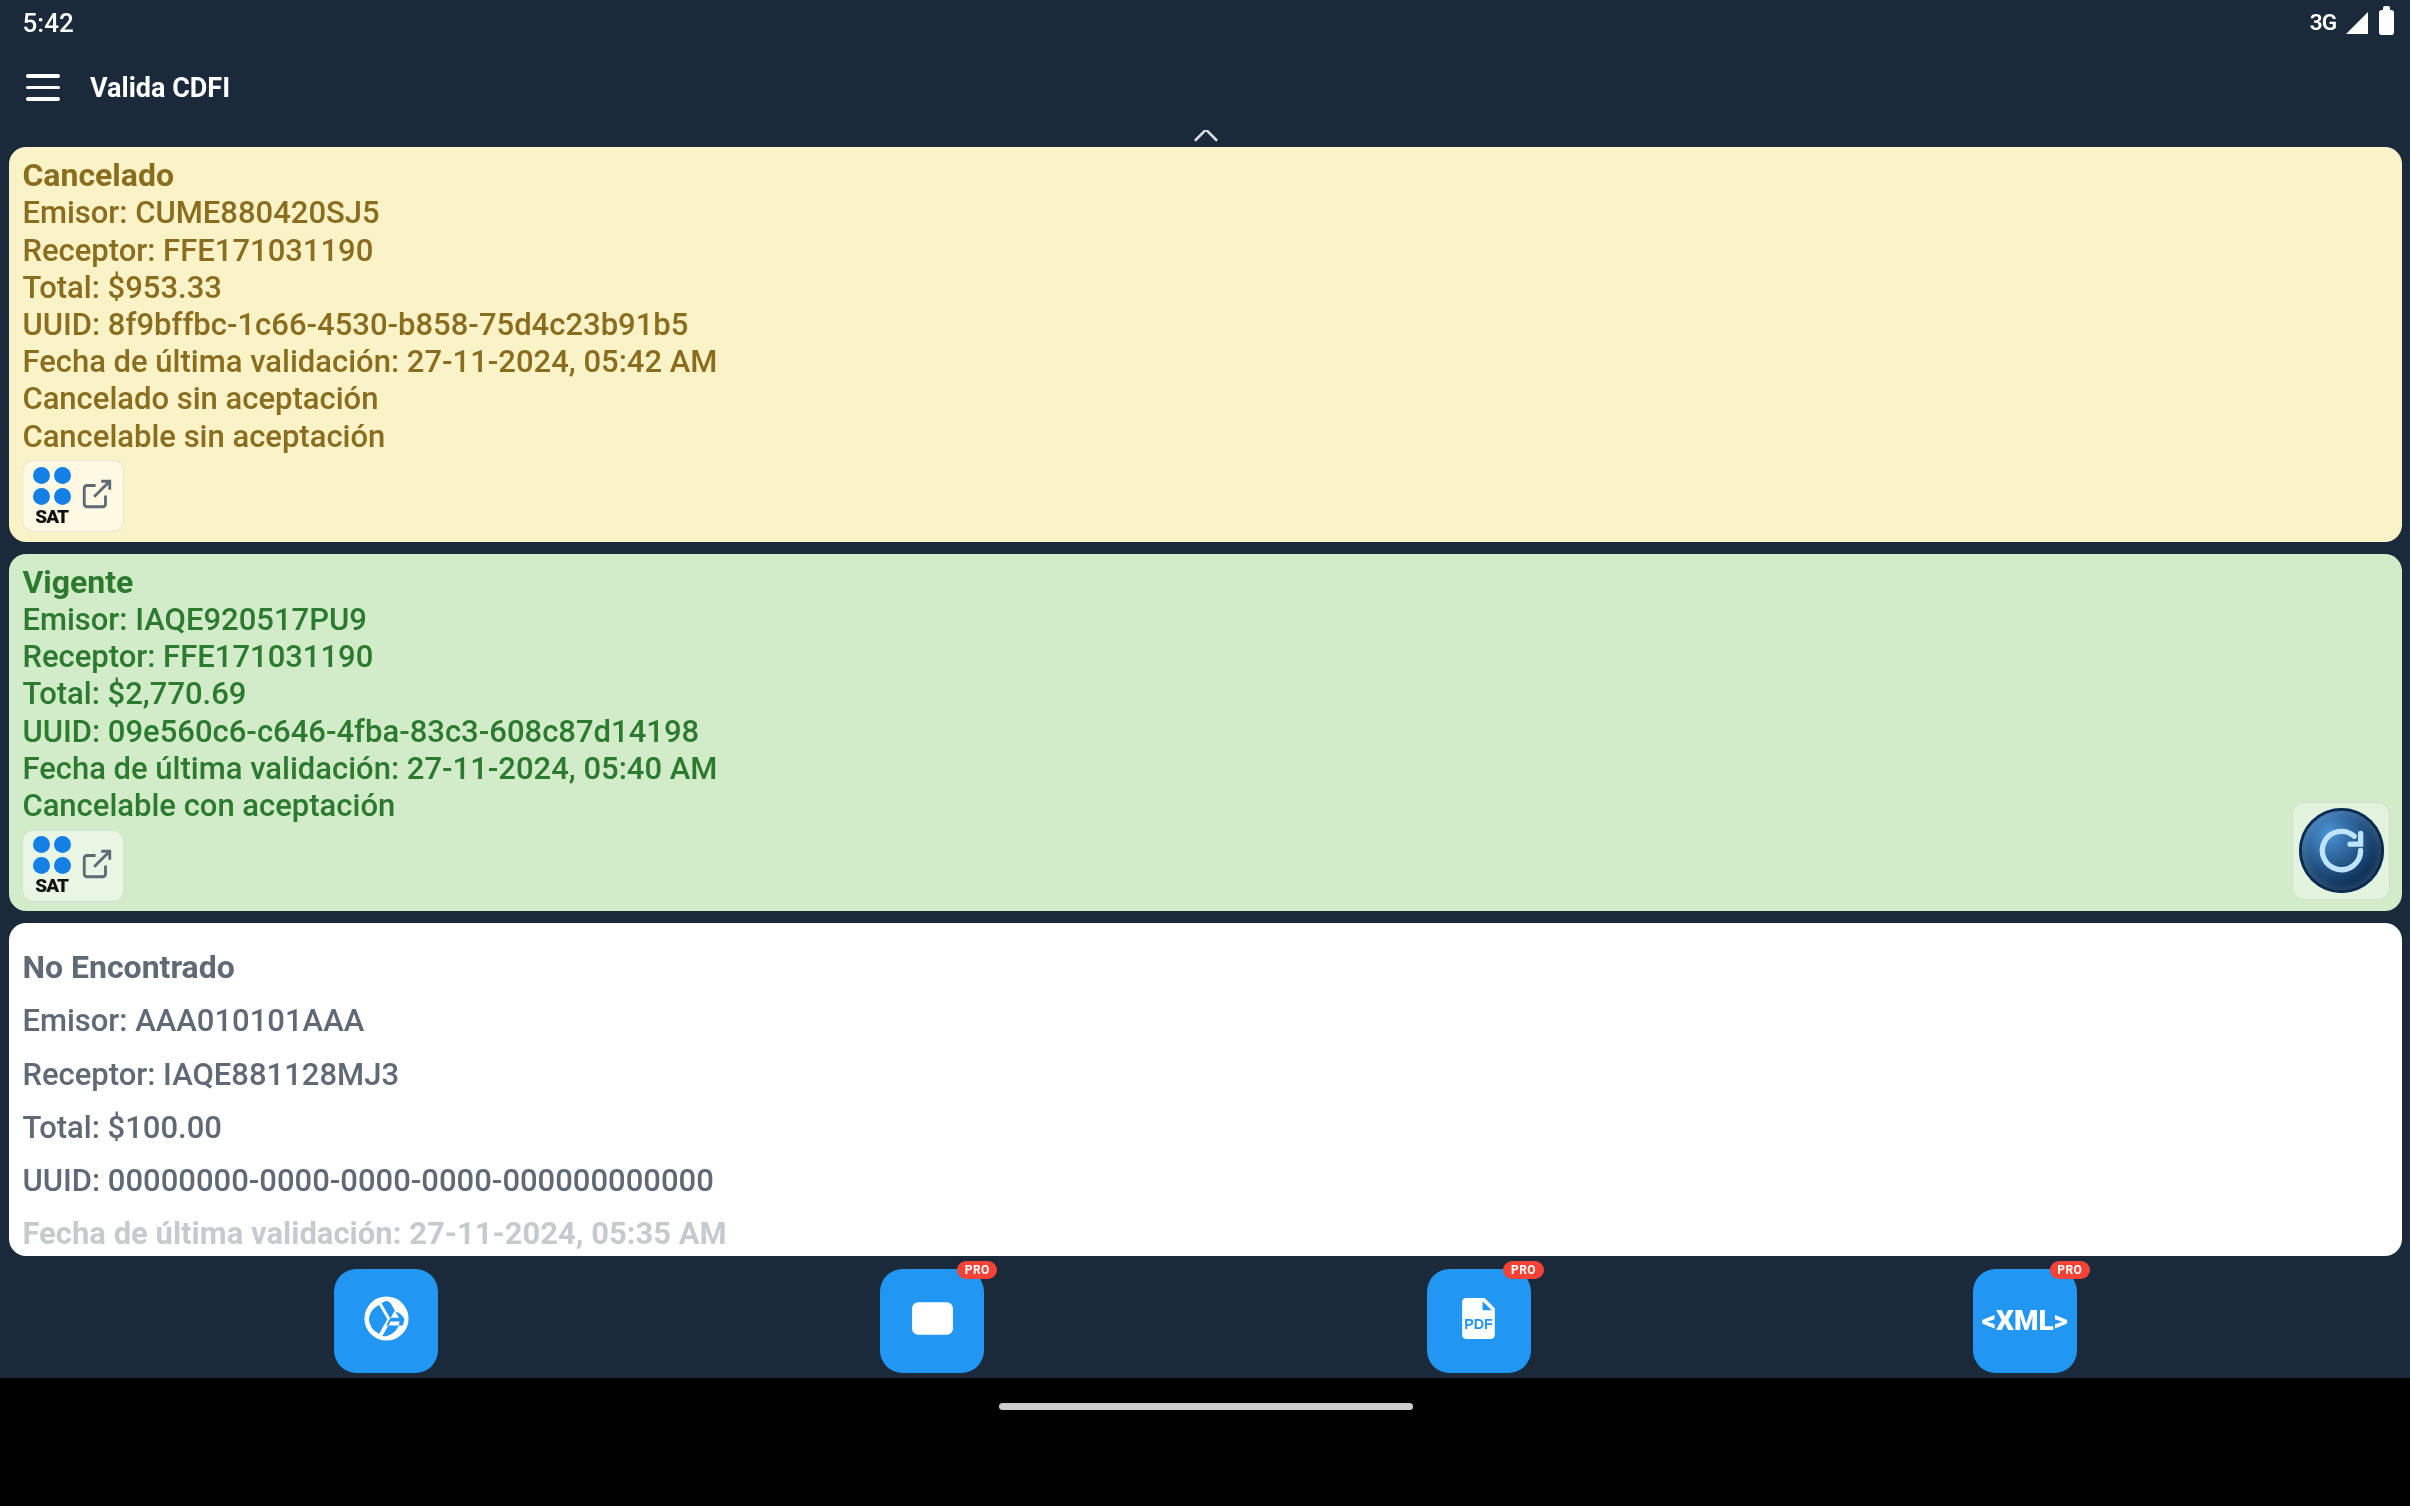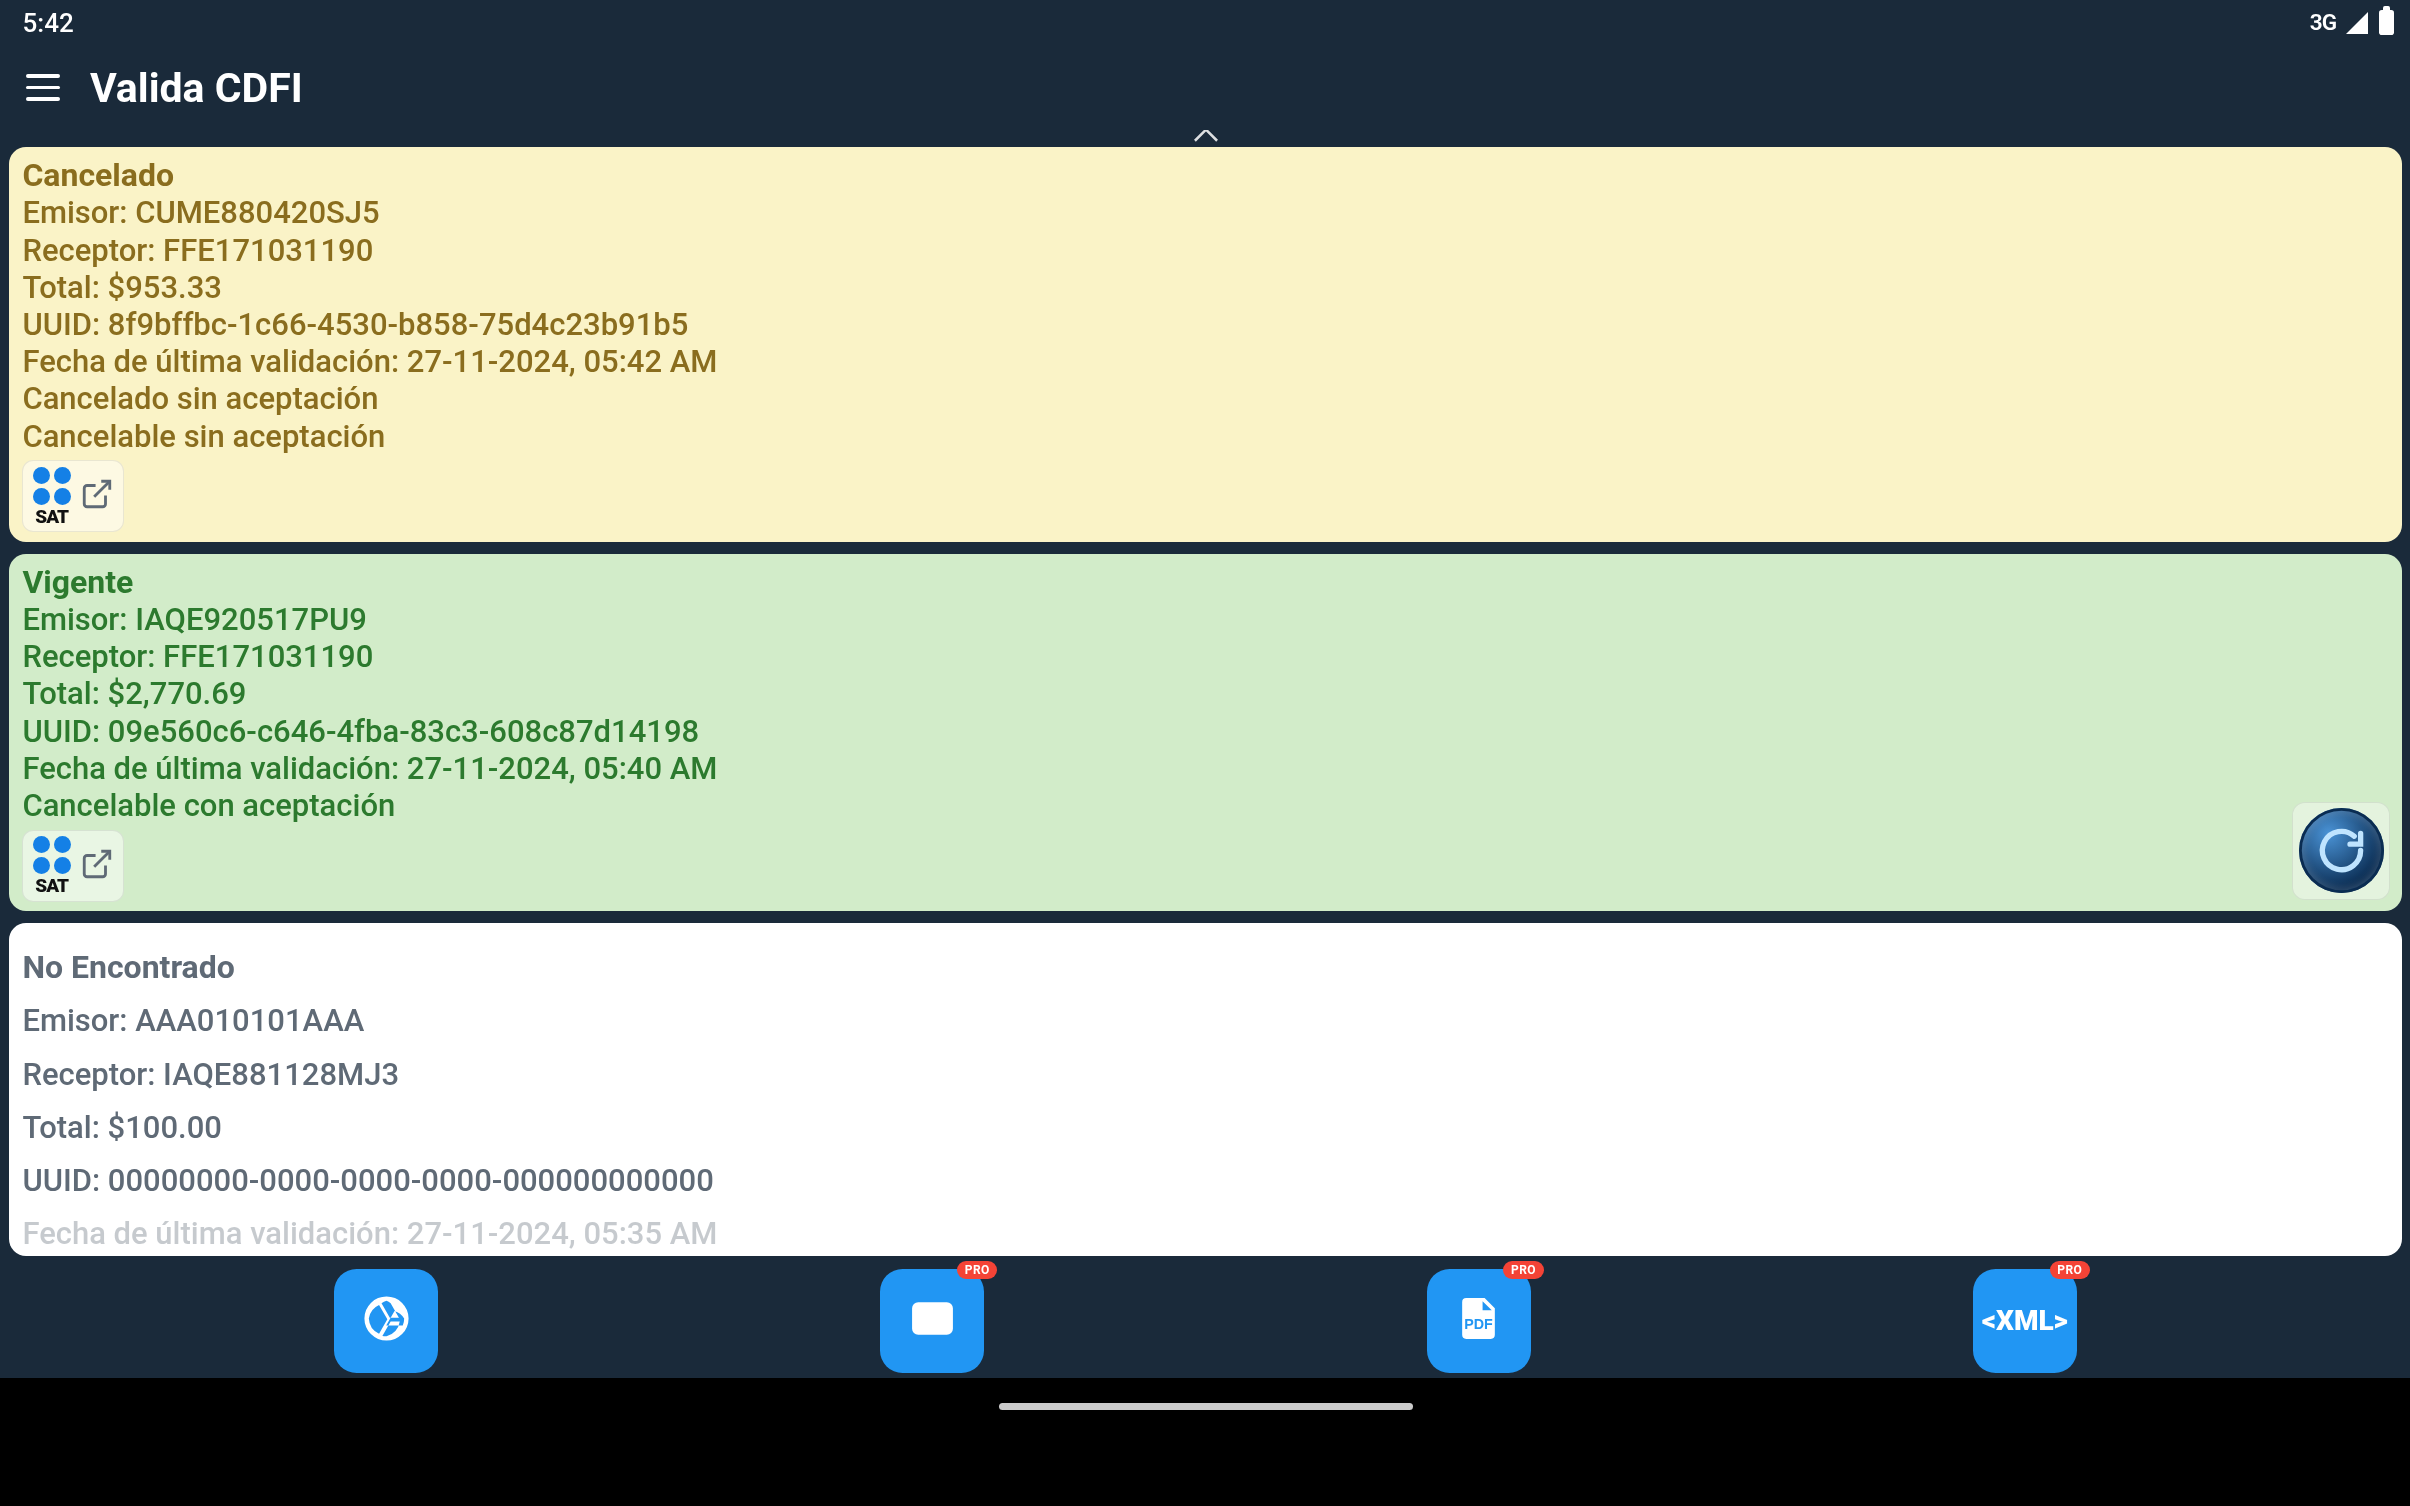--- a/index.html
+++ b/index.html
@@ -99,21 +99,21 @@
     gap: 7.5px;
     cursor: pointer;
   }
   .hamburger div {
     height: 3.8px;
     width: 34px;
     background: #fff;
     border-radius: 1.9px;
   }
   .app-title {
-    font-size: 41px;
+    font-size: 27px;
     font-weight: 700;
   }
 
   
   .chevron-up {
     text-align: center;
     height: 17px;
     overflow: hidden;
     color: #fff;
     opacity: 0.85;
@@ -393,21 +393,21 @@
         </div>
       </div>
     </div>
 
     <div class="card card-notfound color-notfound" style="padding-bottom:3.8px;">
       <div class="card-title">No Encontrado</div>
       <div class="line"><span>Emisor: </span><span>AAA010101AAA</span></div>
       <div class="line"><span>Receptor: </span><span>IAQE881128MJ3</span></div>
       <div class="line"><span>Total: </span><span>$100.00</span></div>
       <div class="line"><span>UUID: </span><span>00000000-0000-0000-0000-000000000000</span></div>
-      <div class="line" style="opacity:0.35;"><span>Fecha de última validación: </span><span>27-11-2024, 05:35 AM</span></div>
+      <div class="line" style="opacity:0.35;font-weight:bold;"><span>Fecha de última validación: </span><span>27-11-2024, 05:35 AM</span></div>
     </div>
 
   </div>
 
   <div class="bottom-nav">
     <div class="nav-btn">
       <span>
         <svg width="53" height="53" viewBox="0 0 24 24">
               <path fill="#fff" d="M12 2a10 10 0 1 0 10 10A10 10 0 0 0 12 2m1.88 3.13 3.75 6.5H13.5L9.75 5.13A8 8 0 0 1 12 4a8.1 8.1 0 0 1 1.88 1.13M20 12a8 8 0 0 1-.63 3.13h-7.5l3.75-6.5A8 8 0 0 1 20 12M8.63 5.88l3.75 6.5-3.75 6.5A8 8 0 0 1 4 12a8 8 0 0 1 4.63-6.12m1.5 14 3.75-6.5h4.13A8 8 0 0 1 12 20a8.1 8.1 0 0 1-1.87-.12"></path>
             </svg>

